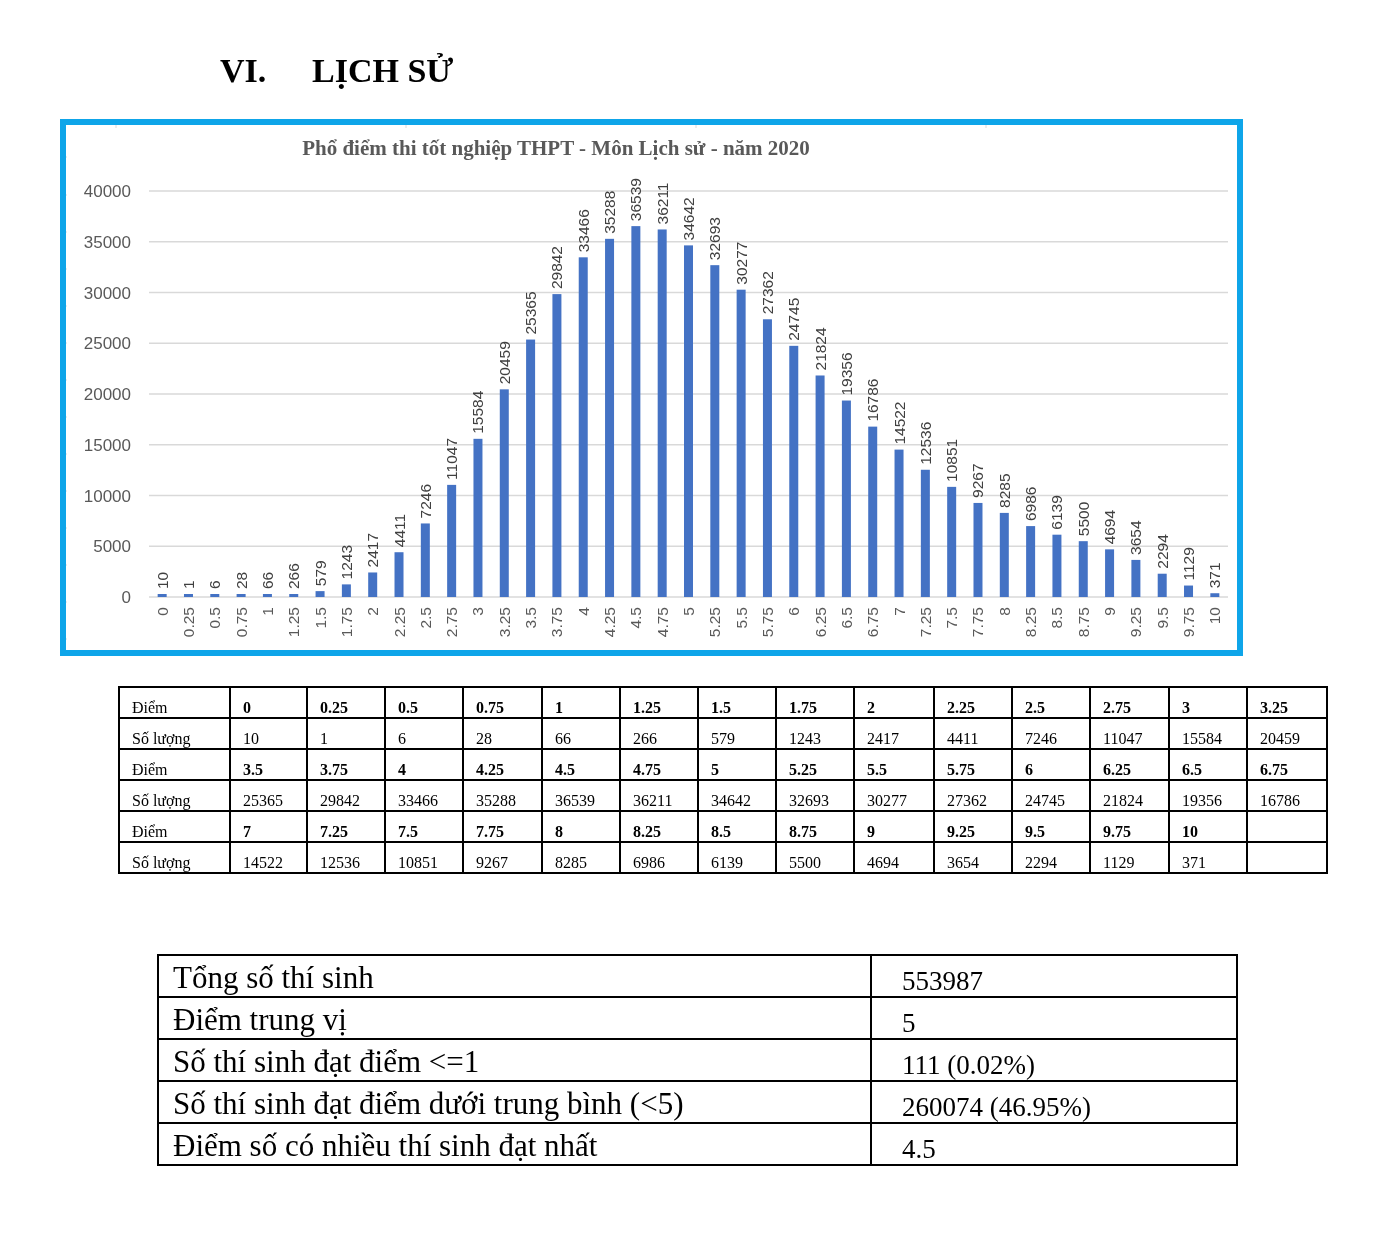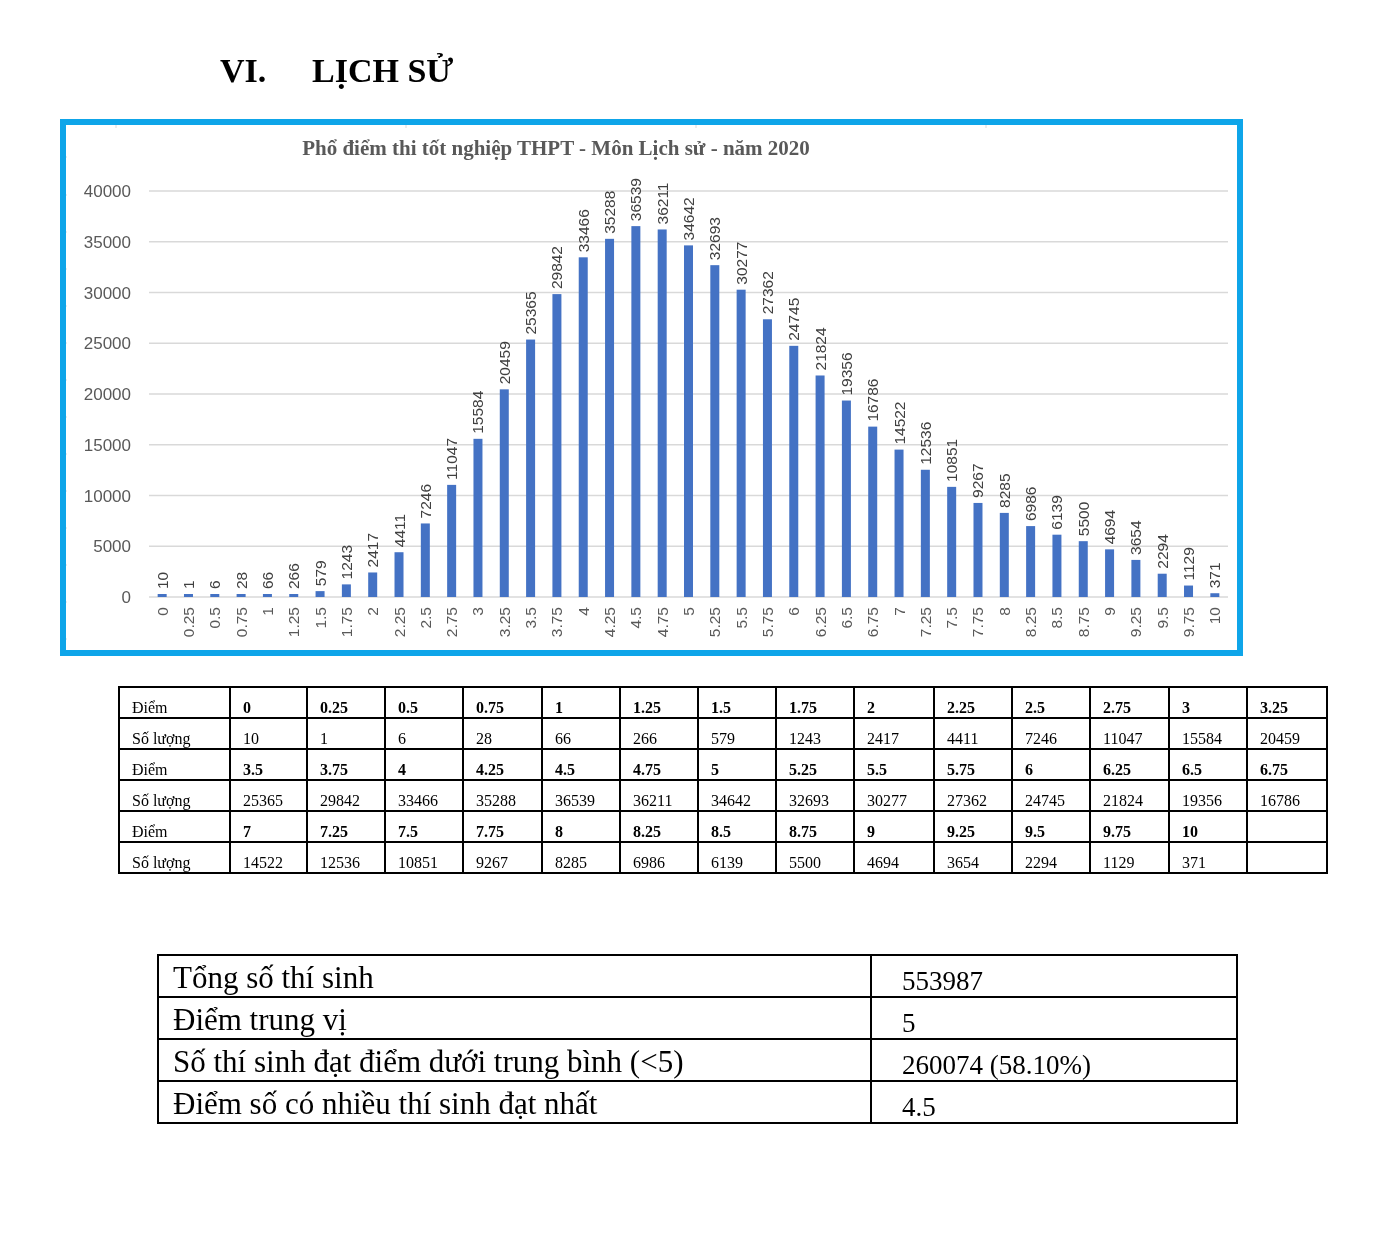--- a/index.html
+++ b/index.html
@@ -322,21 +322,25 @@
   <tbody id="stats-body">
       <tr>
         <td class="k">Tổng số thí sinh</td>
         <td class="v">553987</td>
       </tr>
       <tr>
         <td class="k">Điểm trung vị</td>
         <td class="v">5</td>
       </tr>
       <tr>
+        <td class="k">Số thí sinh đạt điểm &lt;=1</td>
+        <td class="v">111 (0.02%)</td>
+      </tr>
+      <tr>
         <td class="k">Số thí sinh đạt điểm dưới trung bình (&lt;5)</td>
-        <td class="v">260074 (58.10%)</td>
+        <td class="v">260074 (46.95%)</td>
       </tr>
       <tr>
         <td class="k">Điểm số có nhiều thí sinh đạt nhất</td>
         <td class="v">4.5</td>
       </tr>
     </tbody>
 </table>
 
 </body></html>

